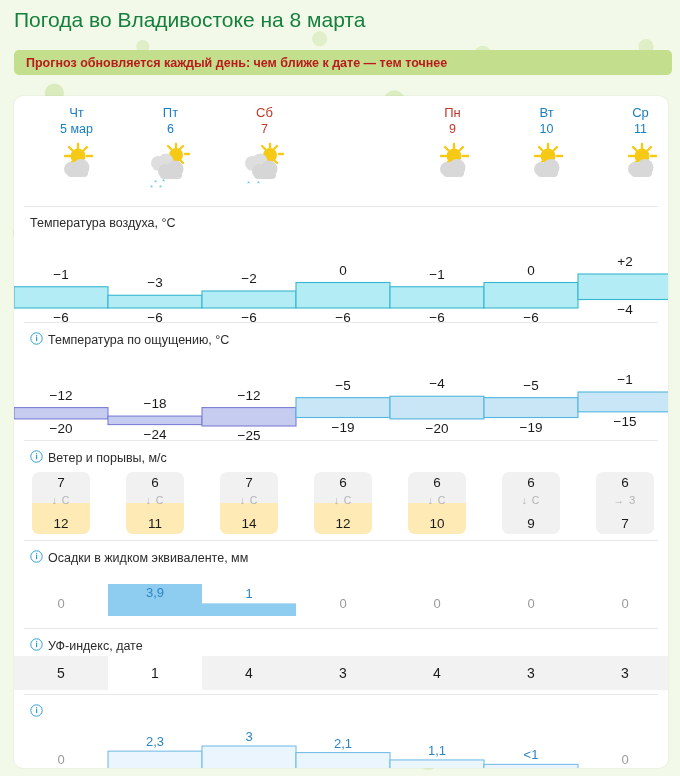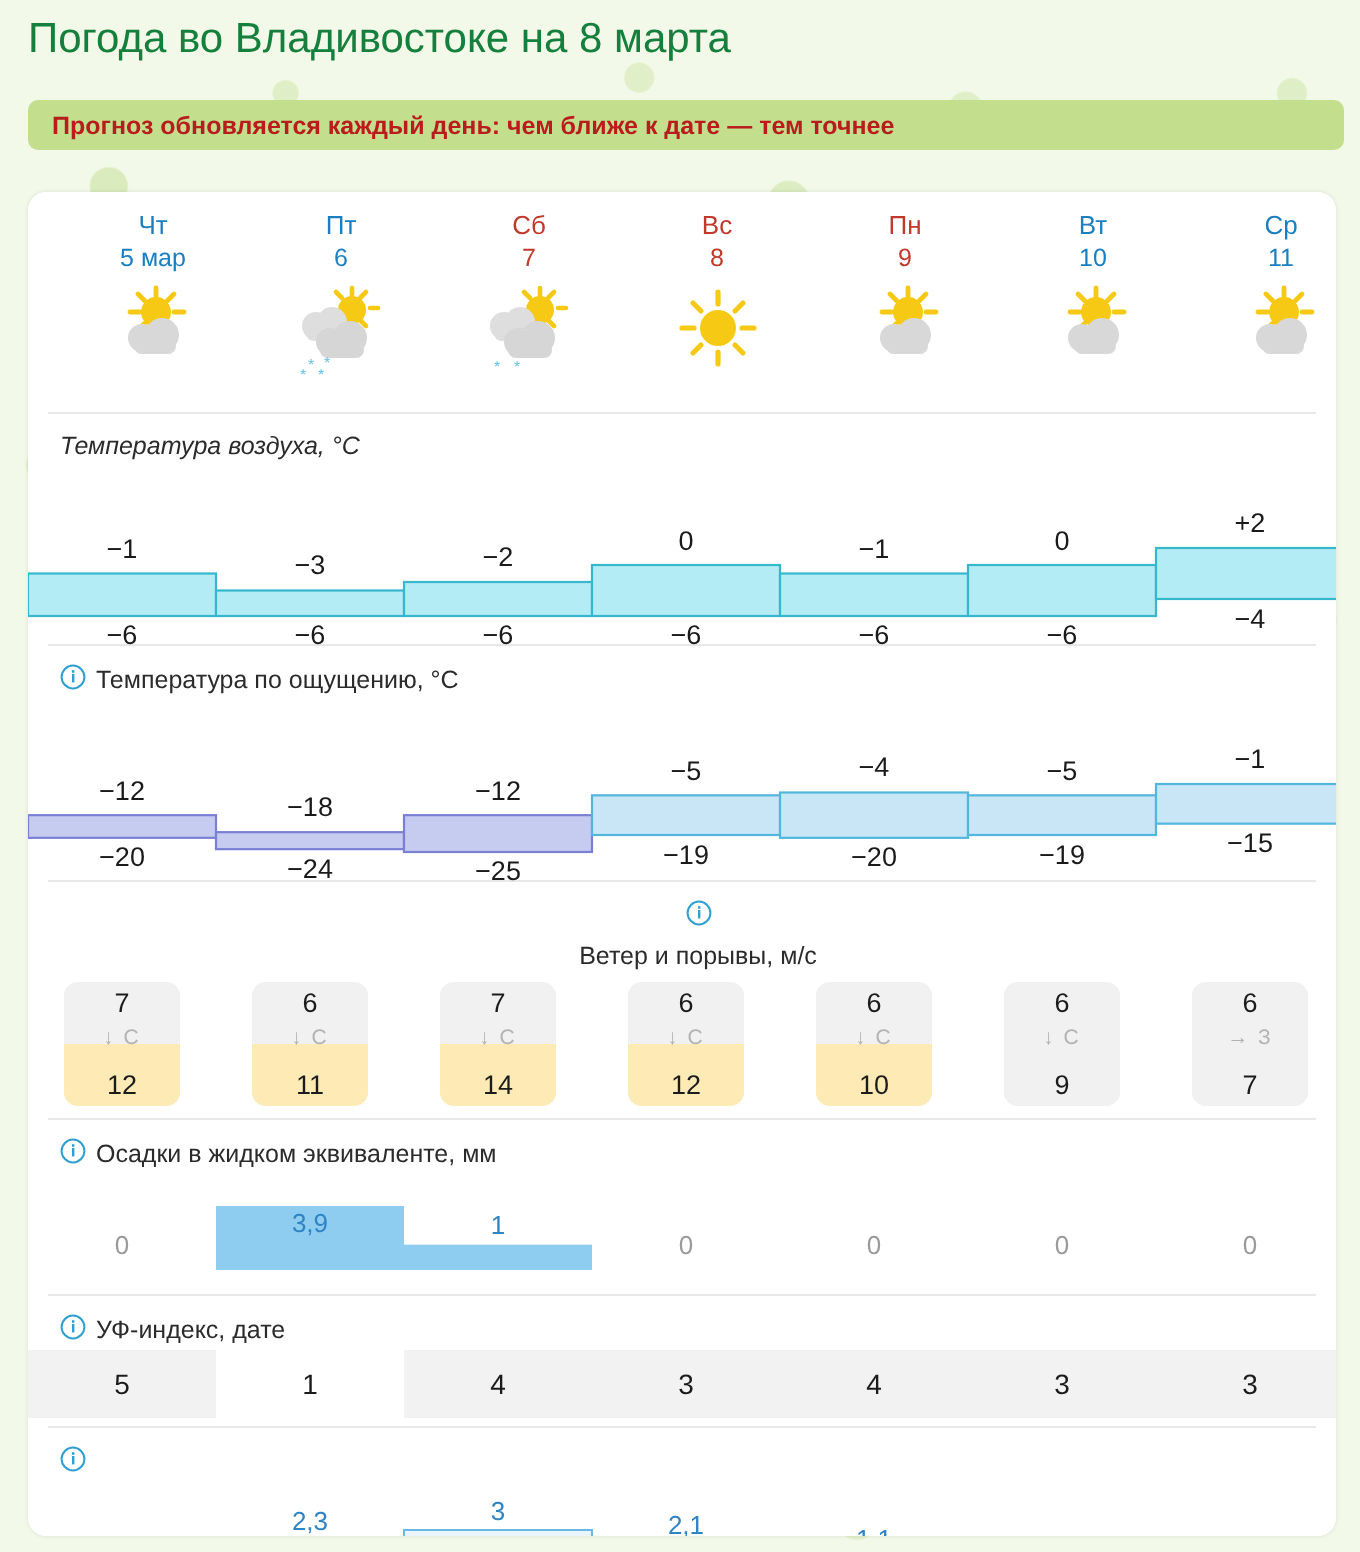--- a/index.html
+++ b/index.html
@@ -219,37 +219,20 @@
               <circle cx="20" cy="29" r="7"></circle>
               <circle cx="30" cy="27" r="8.5"></circle>
       <rect x="15" y="29" width="22" height="8" rx="4"></rect>
             </g>
     <g fill="#5fc4e8" font-size="8" font-family="Liberation Sans, sans-serif">
       <text x="8" y="44">*</text>
               <text x="18" y="44">*</text>
             </g>
           </svg></div>
       </div>
-      <div class="day-col weekend" style="left: 282px;">
-        <div class="day-name">Вс</div>
-     <div class="day-date">8</div>
-     <div class="day-icon"><svg width="44" height="44" viewBox="0 0 44 44">
-    <g stroke="#f6c915" stroke-width="2.6" stroke-linecap="round">
-      <line x1="22" y1="4" x2="22" y2="10"></line>
-              <line x1="22" y1="34" x2="22" y2="40"></line>
-      <line x1="4" y1="22" x2="10" y2="22"></line>
-              <line x1="34" y1="22" x2="40" y2="22"></line>
-      <line x1="9.5" y1="9.5" x2="13.5" y2="13.5"></line>
-              <line x1="30.5" y1="30.5" x2="34.5" y2="34.5"></line>
-      <line x1="34.5" y1="9.5" x2="30.5" y2="13.5"></line>
-              <line x1="13.5" y1="30.5" x2="9.5" y2="34.5"></line>
-    </g>
-    <circle cx="22" cy="22" r="9" fill="#f6c915"></circle>
-          </svg></div>
-      </div>
       <div class="day-col weekend" style="left: 376px;">
         <div class="day-name">Пн</div>
      <div class="day-date">9</div>
      <div class="day-icon"><svg width="48" height="44" viewBox="0 0 48 44">
     <g stroke="#f6c915" stroke-width="2.4" stroke-linecap="round">
       <line x1="25" y1="2" x2="25" y2="7"></line>
       <line x1="12" y1="14" x2="17" y2="14"></line>
               <line x1="34" y1="14" x2="39" y2="14"></line>
       <line x1="16" y1="5" x2="19.5" y2="8.5"></line>
               <line x1="34" y1="5" x2="30.5" y2="8.5"></line>
@@ -302,21 +285,21 @@
     <g fill="#d8d8d8">
       <circle cx="18" cy="27" r="7"></circle>
               <circle cx="28" cy="25.5" r="8.5"></circle>
       <rect x="14" y="27" width="21" height="8" rx="4"></rect>
     </g>
           </svg></div>
       </div>
     </div>
 
   <div class="divider"></div>
-  <div class="section-label" style="padding-top:9px;font-style:italic;">
+  <div class="section-label" style="padding-top:9px;">
     <span>Температура воздуха, °C</span>
   </div>
   <div class="temp-block" id="air-temp-block">
       <svg class="temp-svg" width="658" height="92" viewBox="0 0 658 92">
         <rect x="0" y="42.75" width="94" height="21.25" fill="#b4ecf6" stroke="#35b8cd" stroke-width="1.1"></rect>
         <rect x="94" y="51.25" width="94" height="12.75" fill="#b4ecf6" stroke="#35b8cd" stroke-width="1.1"></rect>
         <rect x="188" y="47" width="94" height="17" fill="#b4ecf6" stroke="#35b8cd" stroke-width="1.1"></rect>
         <rect x="282" y="38.5" width="94" height="25.5" fill="#b4ecf6" stroke="#35b8cd" stroke-width="1.1"></rect>
         <rect x="376" y="42.75" width="94" height="21.25" fill="#b4ecf6" stroke="#35b8cd" stroke-width="1.1"></rect>
         <rect x="470" y="38.5" width="94" height="25.5" fill="#b4ecf6" stroke="#35b8cd" stroke-width="1.1"></rect>
@@ -369,21 +352,21 @@
       <div class="temp-lbl" style="left: 0px; top: 72.9167px;">−20</div>
       <div class="temp-lbl" style="left: 94px; top: 78.5833px;">−24</div>
       <div class="temp-lbl" style="left: 188px; top: 80px;">−25</div>
       <div class="temp-lbl" style="left: 282px; top: 71.5px;">−19</div>
       <div class="temp-lbl" style="left: 376px; top: 72.9167px;">−20</div>
       <div class="temp-lbl" style="left: 470px; top: 71.5px;">−19</div>
       <div class="temp-lbl" style="left: 564px; top: 65.8333px;">−15</div>
     </div>
 
   <div class="divider"></div>
-  <div class="section-label" style="padding-top:9px;flex-direction:column;">
+  <div class="section-label" style="padding-top:9px;">
     <span class="info-ic">
       <svg width="13" height="13" viewBox="0 0 13 13">
           <circle cx="6.5" cy="6.5" r="5.7" fill="none" stroke="#2f9fd0" stroke-width="1"></circle>
           <rect x="6" y="5" width="1.2" height="4.2" fill="#2f9fd0"></rect>
           <rect x="6" y="3.1" width="1.2" height="1.3" fill="#2f9fd0"></rect>
         </svg>
     </span>
     <span>Ветер и порывы, м/с</span>
   </div>
   <div class="wind-row" id="wind-row">

